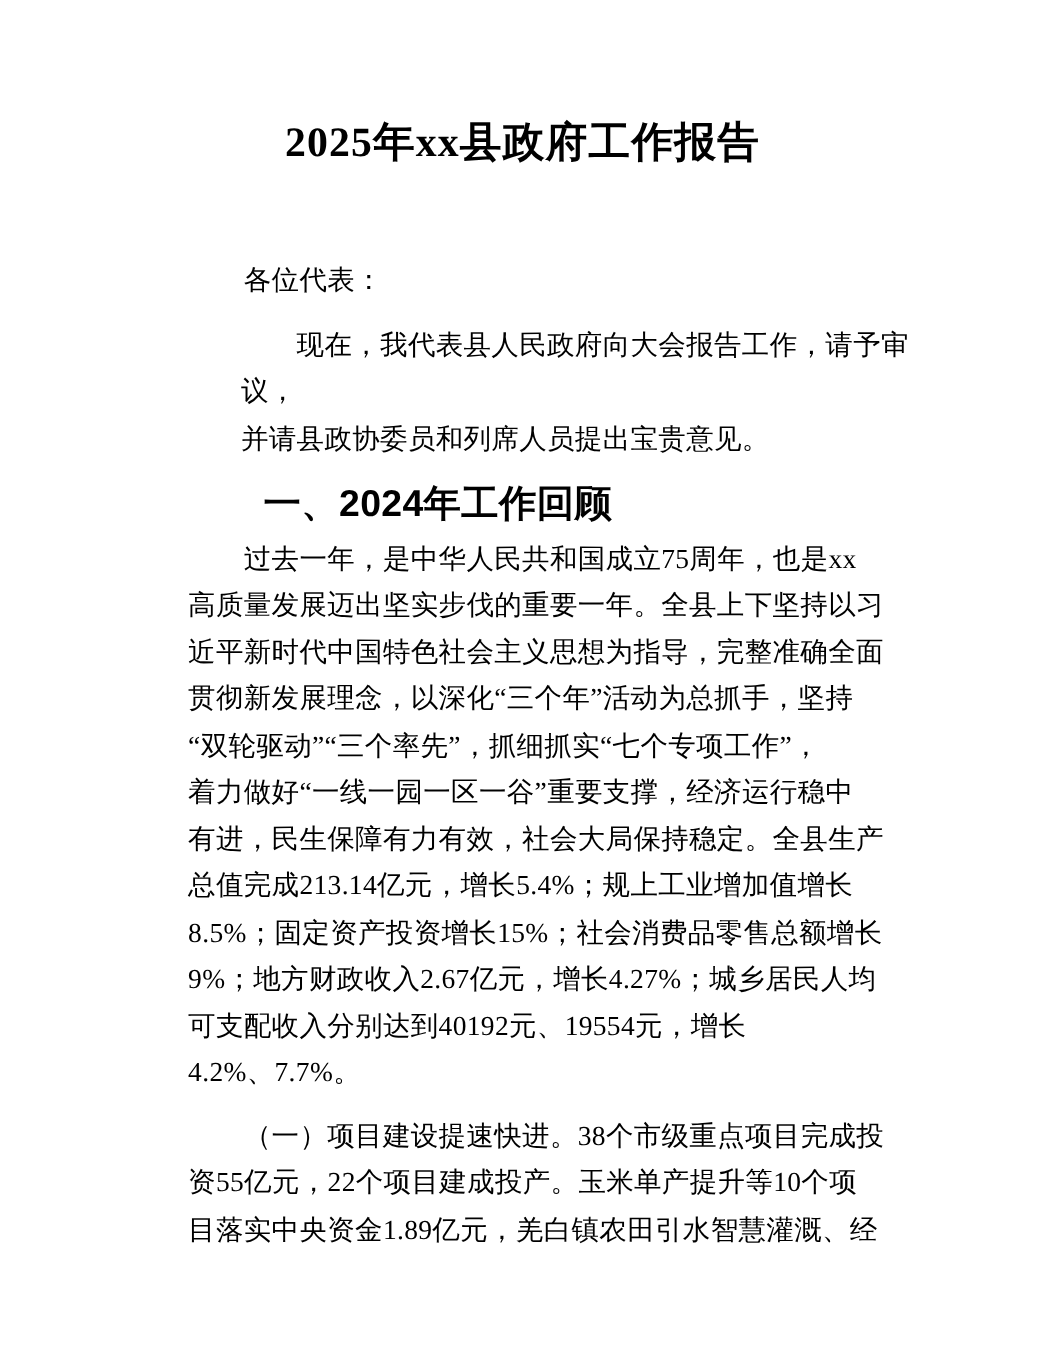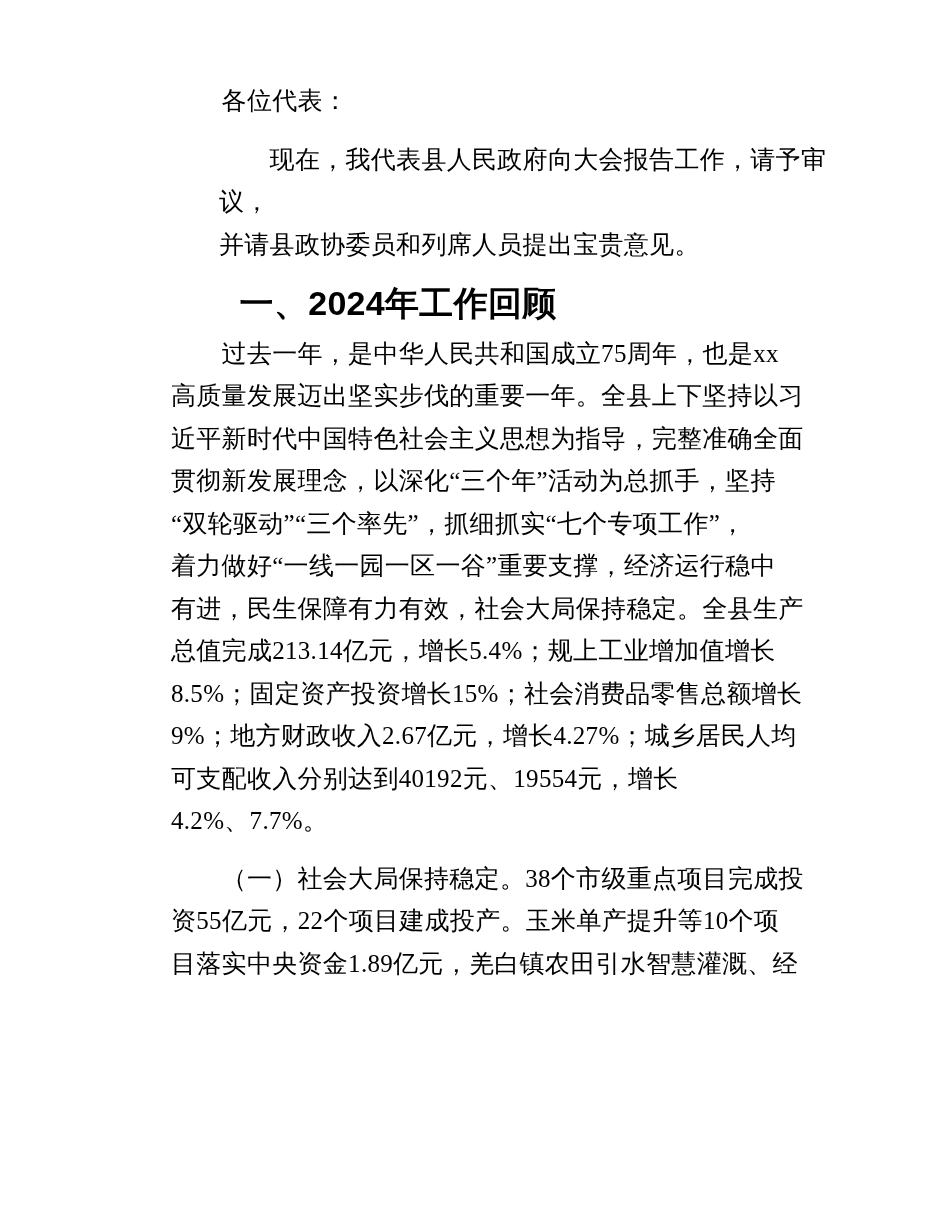--- a/index.html
+++ b/index.html
@@ -58,20 +58,21 @@
     margin-top: 8px;
   }
   .para-project {
     margin-top: 15px;
   }
 </style>
 </head>
 <body>
 
 <div class="page">
+  <h1 class="doc-title">2025年xx县政府工作报告</h1>
 
   <div class="content">
     <p class="salutation">　　各位代表：</p>
 
     <p class="para para-intro">　　现在，我代表县人民政府向大会报告工作，请予审议，
 并请县政协委员和列席人员提出宝贵意见。</p>
 
     <h2 class="section-heading">　　一、2024年工作回顾</h2>
 
     <p class="para para-review">　　过去一年，是中华人民共和国成立75周年，也是xx
@@ -80,17 +81,17 @@
 贯彻新发展理念，以深化“三个年”活动为总抓手，坚持
 “双轮驱动”“三个率先”，抓细抓实“七个专项工作”，
 着力做好“一线一园一区一谷”重要支撑，经济运行稳中
 有进，民生保障有力有效，社会大局保持稳定。全县生产
 总值完成213.14亿元，增长5.4%；规上工业增加值增长
 8.5%；固定资产投资增长15%；社会消费品零售总额增长
 9%；地方财政收入2.67亿元，增长4.27%；城乡居民人均
 可支配收入分别达到40192元、19554元，增长
 4.2%、7.7%。</p>
 
-    <p class="para para-project">　　（一）社会大局保持稳定。38个市级重点项目完成投
+    <p class="para para-project">　　（一）项目建设提速快进。38个市级重点项目完成投
 资55亿元，22个项目建成投产。玉米单产提升等10个项
 目落实中央资金1.89亿元，羌白镇农田引水智慧灌溉、经</p>
   </div>
 </div>
 
 </body></html>

